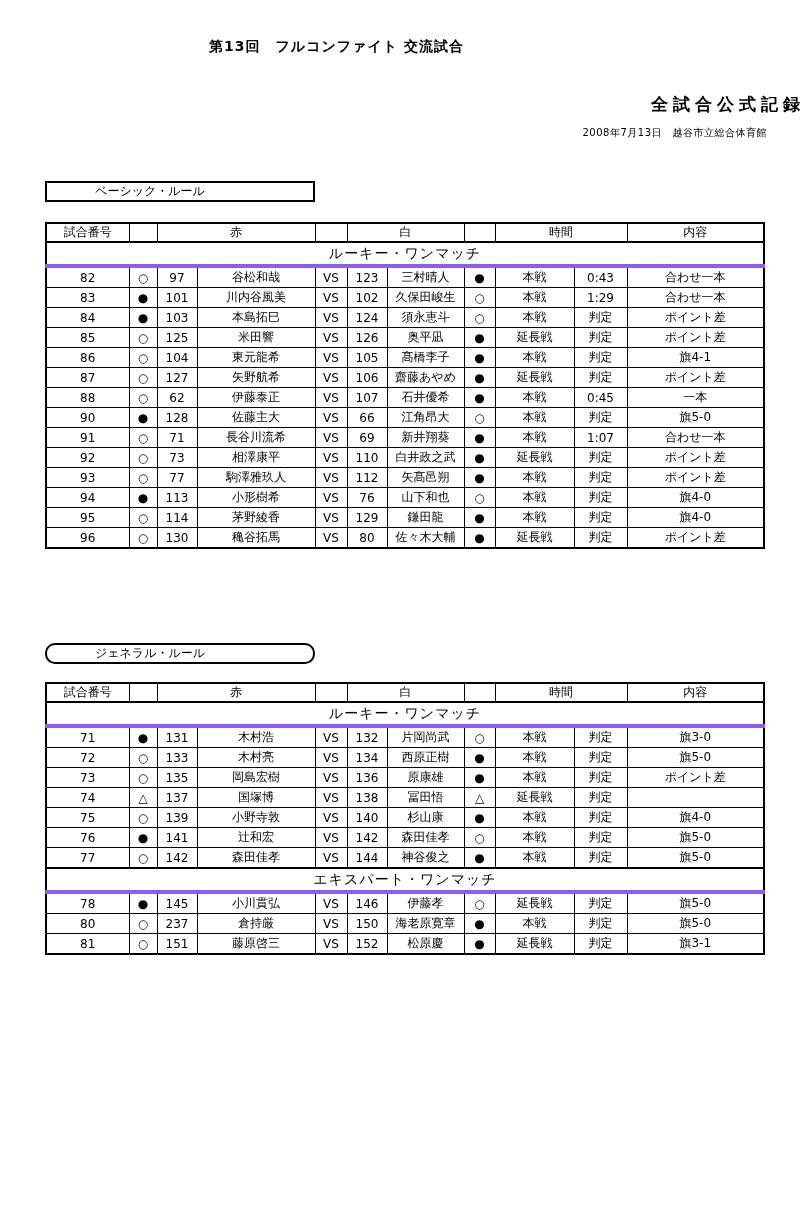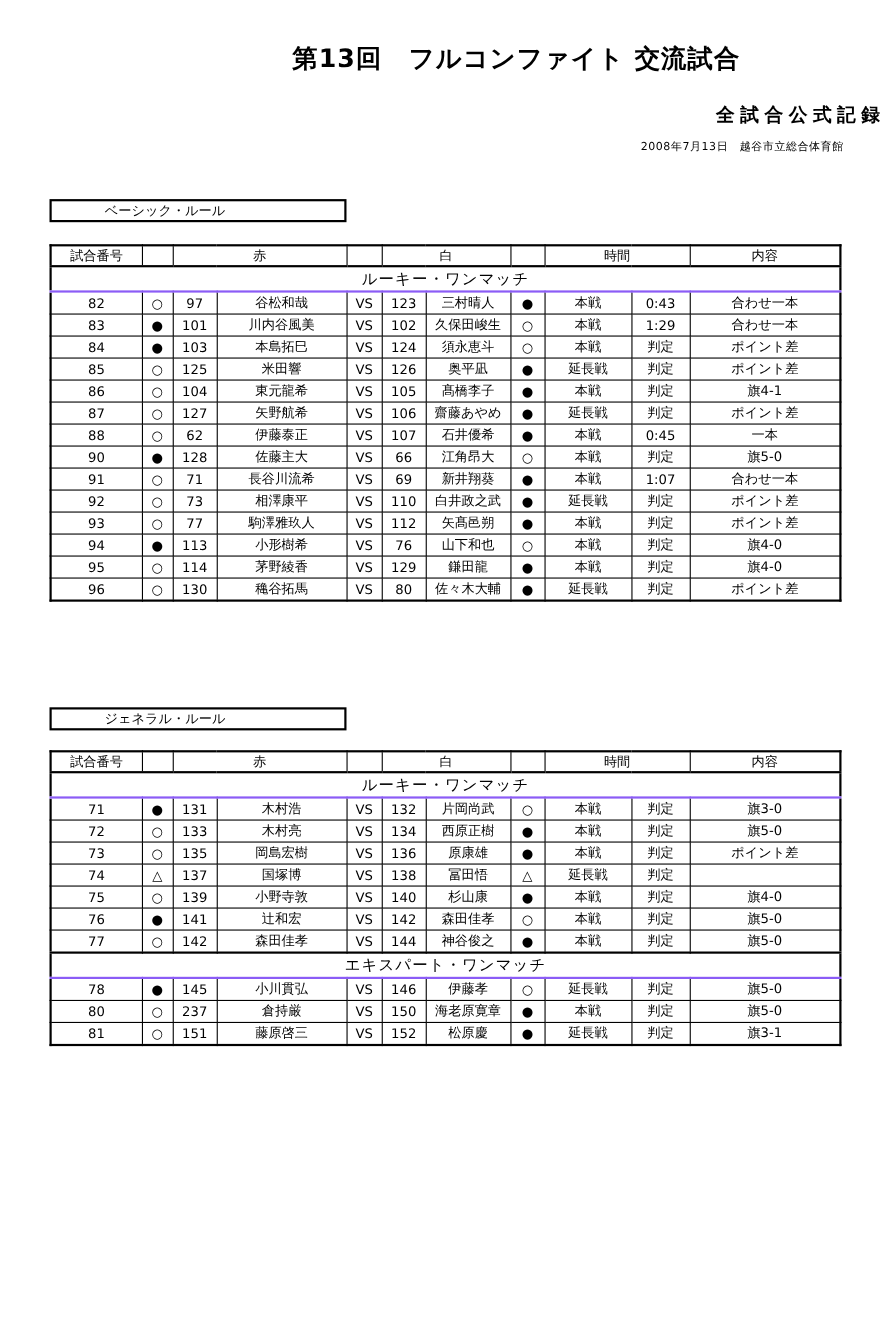--- a/index.html
+++ b/index.html
@@ -3,57 +3,57 @@
 <meta charset="utf-8">
 <style>
   html,body { margin:0; padding:0; }
   body {
     width:805px; height:1206px; position:relative;
     background:#ffffff; color:#000000;
     font-family:"DejaVu Sans","Liberation Sans",sans-serif;
   }
   .page-title {
     position:absolute; top:38px; left:0; width:673px;
-    text-align:right; font-size:23px; font-weight:bold; letter-spacing:1px;
+    text-align:center; font-size:14px; font-weight:bold; letter-spacing:1px;
   }
   .page-subtitle {
     position:absolute; top:93px; left:0; width:805px;
     text-align:right; font-size:17px; font-weight:bold; letter-spacing:5px;
   }
   .date-venue {
     position:absolute; top:126px; right:38px;
     font-size:10px; letter-spacing:0.5px;
   }
   .rule-box {
     position:absolute; left:45px; width:270px; height:21px;
     box-sizing:border-box; border:2px solid #000;
     font-size:12px; line-height:17px; text-align:center; padding-right:60px;
   }
   #rule-box-basic  { top:181px; }
-  #rule-box-general{ top:643px; }
+  #rule-box-general{ top:643px;border-radius:10px; }
 
   .match-table {
     position:absolute; left:45px; width:718px;
     border-collapse:collapse; border:2px solid #000;
     table-layout:fixed;
   }
   #table-basic   { top:222px; }
   #table-general { top:682px; }
 
   .match-table th, .match-table td {
     border:1px solid #000; padding:0; margin:0;
     text-align:center; font-weight:normal;
     overflow:hidden; white-space:nowrap;
   }
   .match-table thead th {
     height:17px; font-size:12px; border-bottom:2px solid #000;
   }
   .section-row td {
     height:21px; font-size:14px; letter-spacing:1px;
-    border-top:2px solid #000; border-bottom:2px solid #8b5cf6;
+    border-top:2px solid #000; border-bottom:4px solid #8b5cf6;
   }
   .data-row td { height:19px; font-size:12px; }
   .c-name { text-align:left; padding-left:4px; }
   .c-mark { font-size:14px; line-height:1; }
   .c-vs   { font-size:11px; }
 </style>
 </head>
 <body>
 
 <div class="page-title">第13回　フルコンファイト 交流試合</div>

